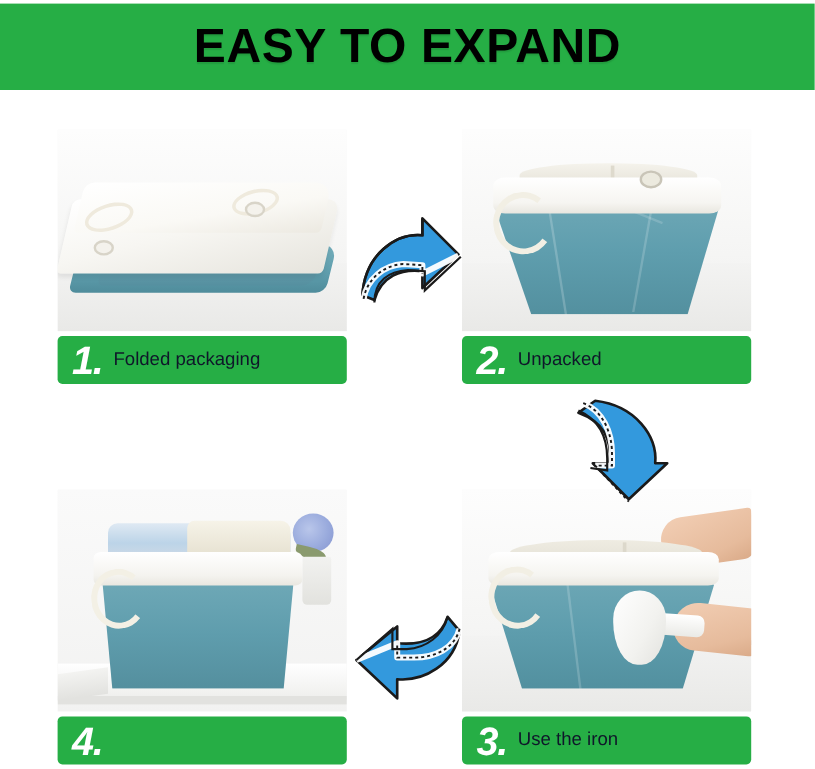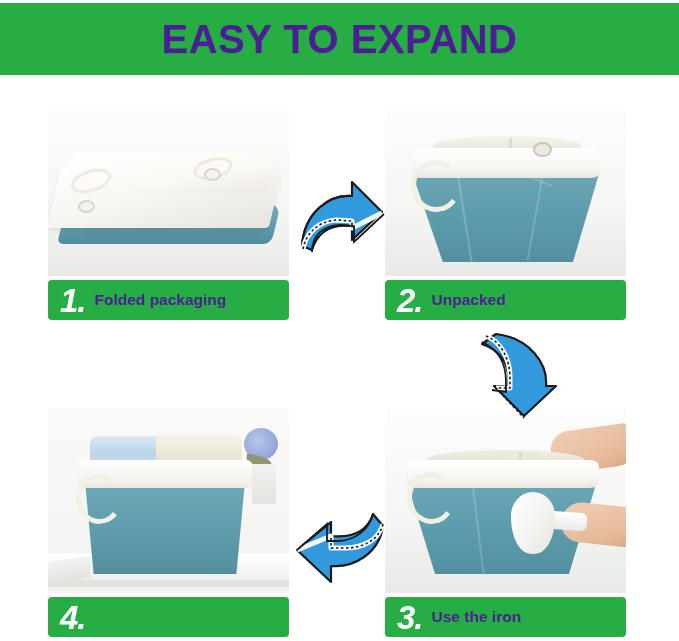--- a/index.html
+++ b/index.html
@@ -21,21 +21,21 @@
     left: 0;
     top: 3px;
     width: 679px;
     height: 72px;
     background: #26ae45;
     display: flex;
     align-items: center;
     justify-content: center;
   }
   #header-title {
-    color: #4c1d95;
+    color: #000000;
     font-size: 40px;
     font-weight: bold;
     letter-spacing: 0.5px;
     line-height: 1;
     font-family: "Liberation Sans", sans-serif;
     text-shadow: 0 1px 1px rgba(0,0,0,0.10);
   }
 
   
   .step-panel {
@@ -74,23 +74,23 @@
     font-size: 33px;
     font-weight: bold;
     font-style: italic;
     line-height: 1;
     margin-right: 9px;
     margin-top: 1px;
     letter-spacing: -1px;
     font-family: "Liberation Sans", sans-serif;
   }
   .caption-text {
-    color: #4c1d95;
+    color: #0f172a;
     font-size: 15.5px;
-    font-weight: bold;
+    font-weight: normal;
     line-height: 1;
     font-family: "Liberation Sans", sans-serif;
   }
 
   
   .arrow {
     position: absolute;
   }
   #arrow-1 { left: 296px; top: 176px; width: 92px; height: 86px; }
   #arrow-2 { left: 466px; top: 330px; width: 92px; height: 90px; }

